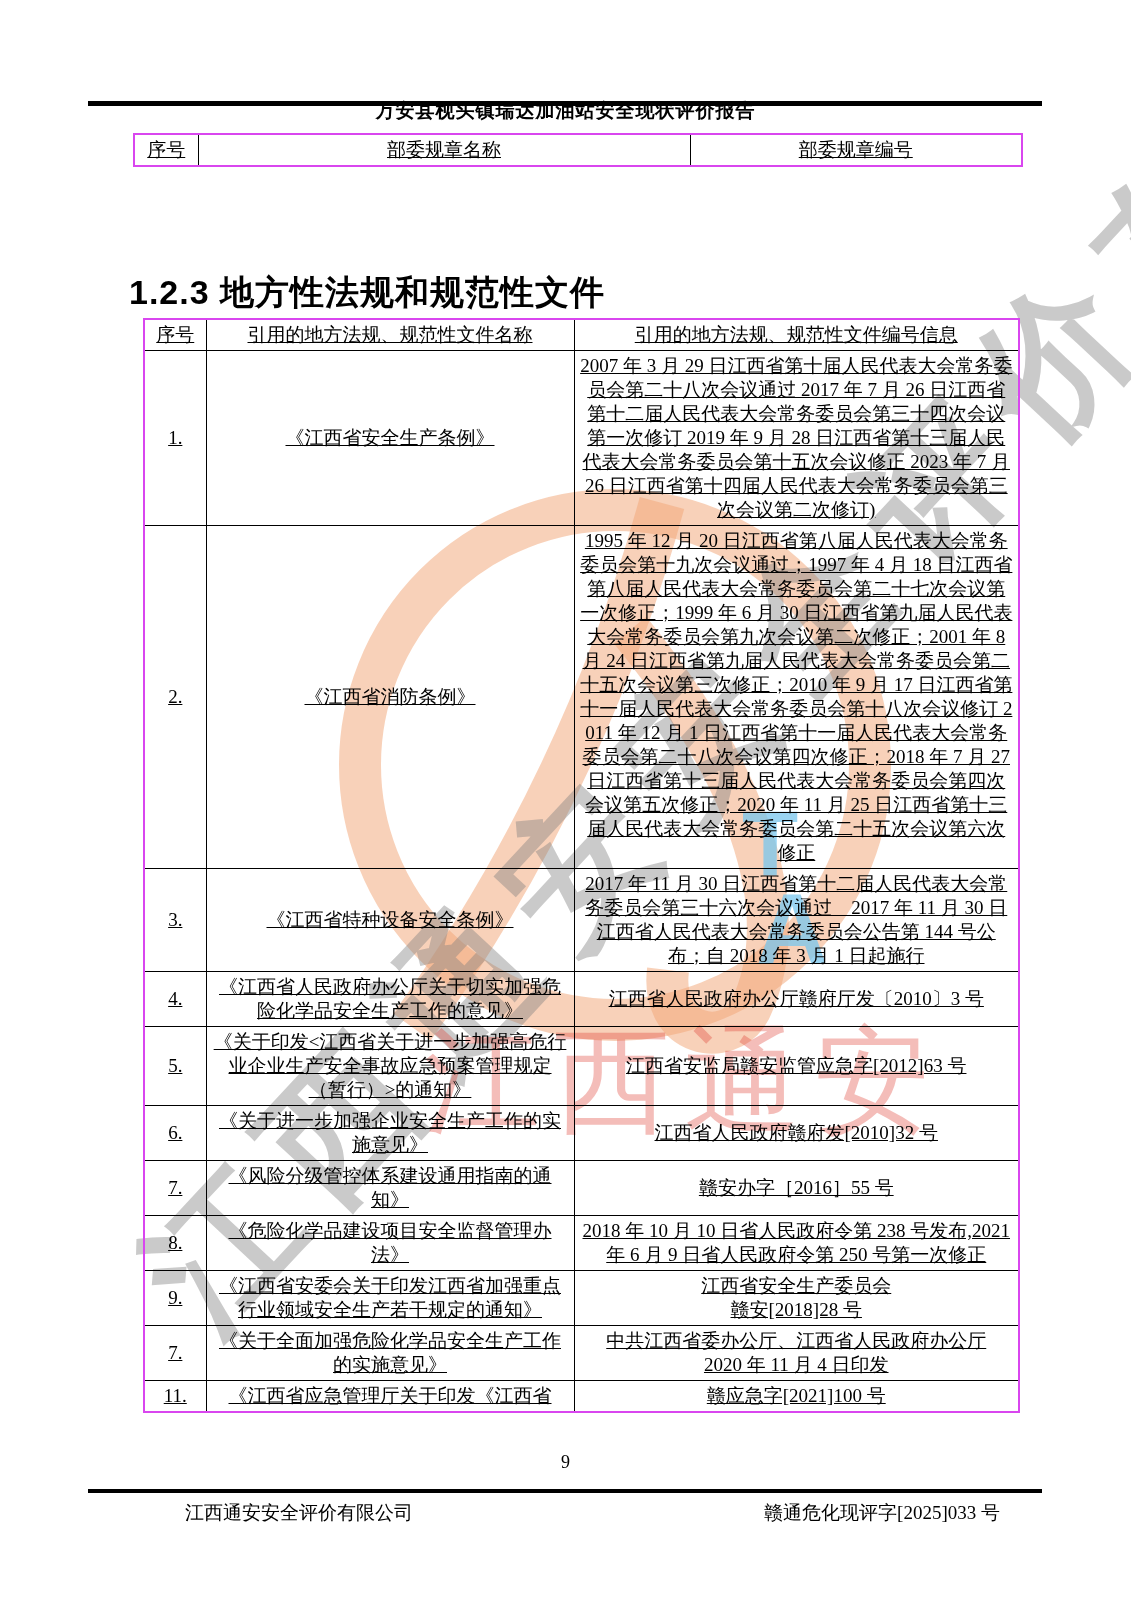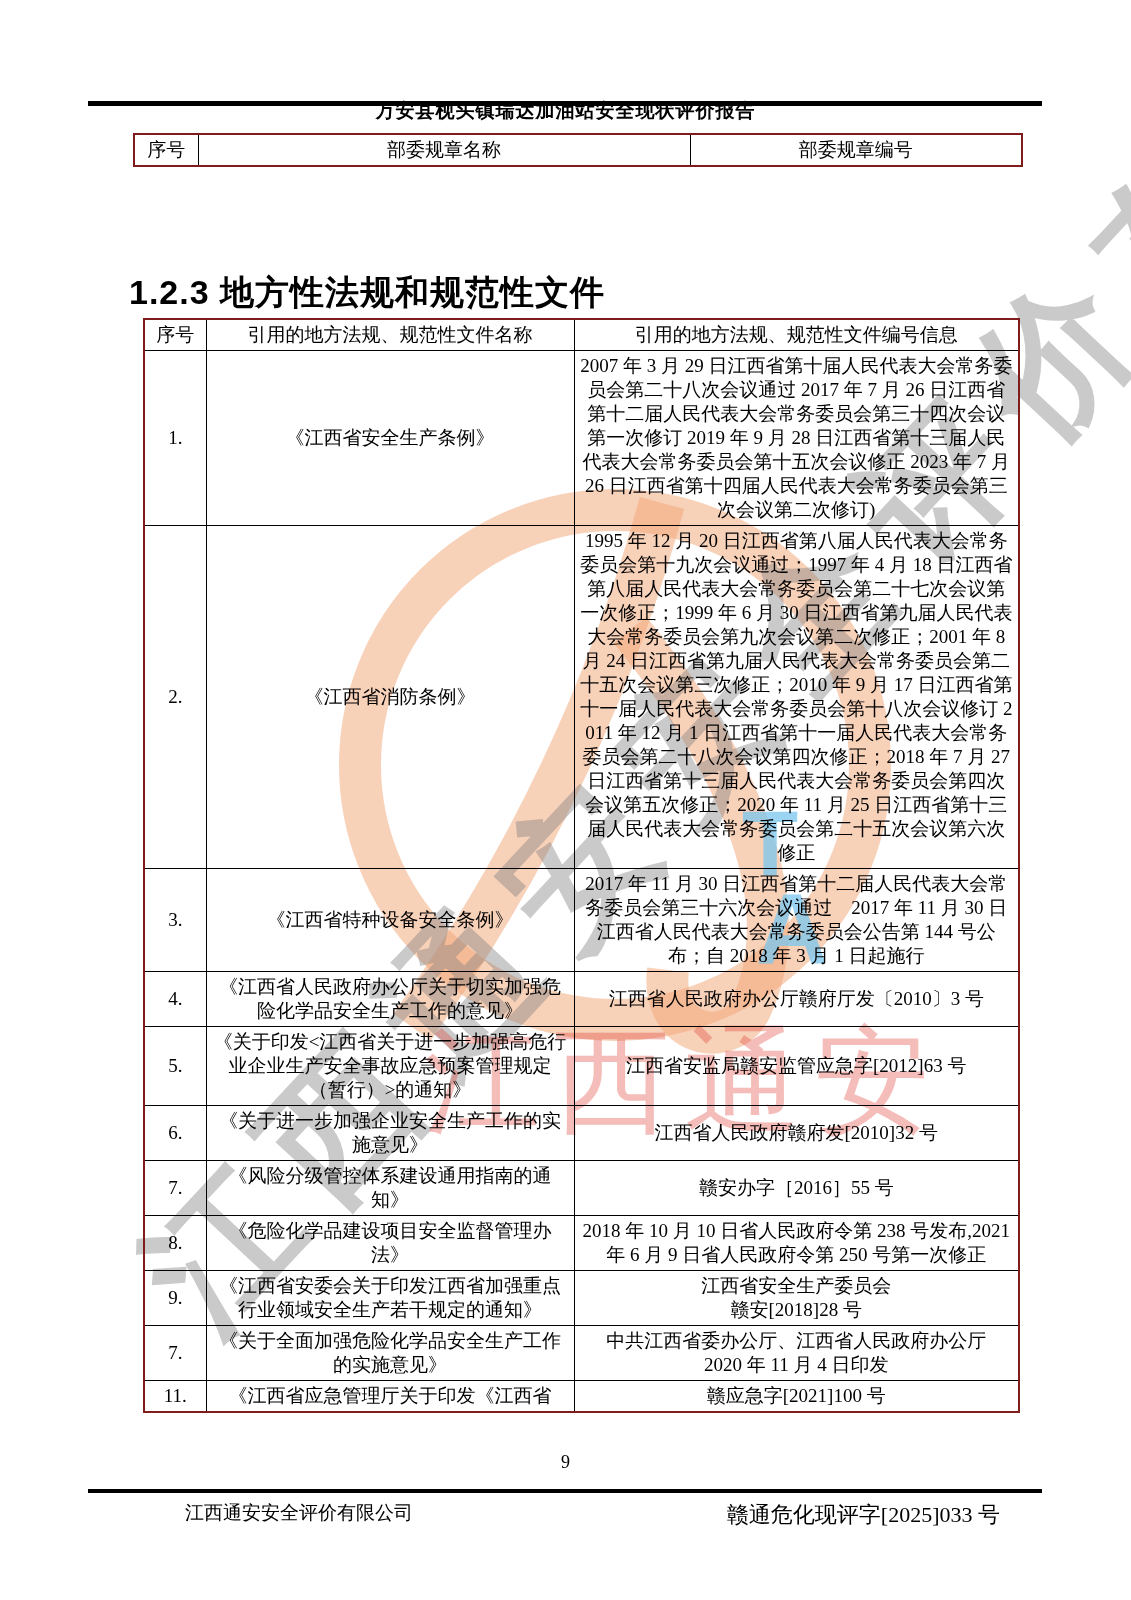--- a/index.html
+++ b/index.html
@@ -34,33 +34,33 @@
     position:absolute;top:70px;left:0;width:100%;text-align:center;
     font-size:19px;font-weight:600;letter-spacing:1px;margin-top:28px;
   }
   .header-rule{position:absolute;top:101px;left:88px;width:954px;height:5px;background:#000;}
   table.doc-tbl{border-collapse:collapse;table-layout:fixed;background:transparent;}
   table.doc-tbl td,table.doc-tbl th{
     border:1px solid #000;font-size:19px;line-height:24px;font-weight:normal;
     text-align:center;vertical-align:middle;padding:3px 4px;background:transparent;
     word-break:break-all;
   }
-  table.doc-tbl{border:2px solid #7f1d1d;}
+  table.doc-tbl{border:2px solid #d946ef;text-decoration:underline;}
   .top-tbl{position:absolute;top:133px;left:133px;width:888px;}
   .main-tbl{position:absolute;top:318px;left:143px;width:875px;}
   .pre{white-space:pre-line;}
   .section-heading{
     position:absolute;top:270px;left:129px;
     font-family:"Liberation Sans","DejaVu Sans",sans-serif;
     font-size:34px;font-weight:bold;letter-spacing:1px;
   }
   .page-number{position:absolute;top:1452px;left:0;width:100%;text-align:center;font-size:18px;}
   .footer-rule{position:absolute;top:1489px;left:88px;width:954px;height:4px;background:#000;}
   .footer-company{position:absolute;top:1500px;left:185px;font-size:19px;}
-  .footer-docnum{position:absolute;top:1500px;right:131px;font-size:22px;}
+  .footer-docnum{position:absolute;top:1500px;right:131px;font-size:19px;}
 </style>
 </head>
 <body>
 
 <div class="page">
 
   <div class="wm-layer">
     <svg class="wm-logo" width="580" height="600" viewBox="0 0 580 600">
       <circle cx="285" cy="300" r="255" fill="none" stroke="#f2a678" stroke-opacity="0.52" stroke-width="42"></circle>
       <path d="M 332 38 Q 255 320 82 562" fill="none" stroke="#f2a678" stroke-opacity="0.52" stroke-width="46"></path>

